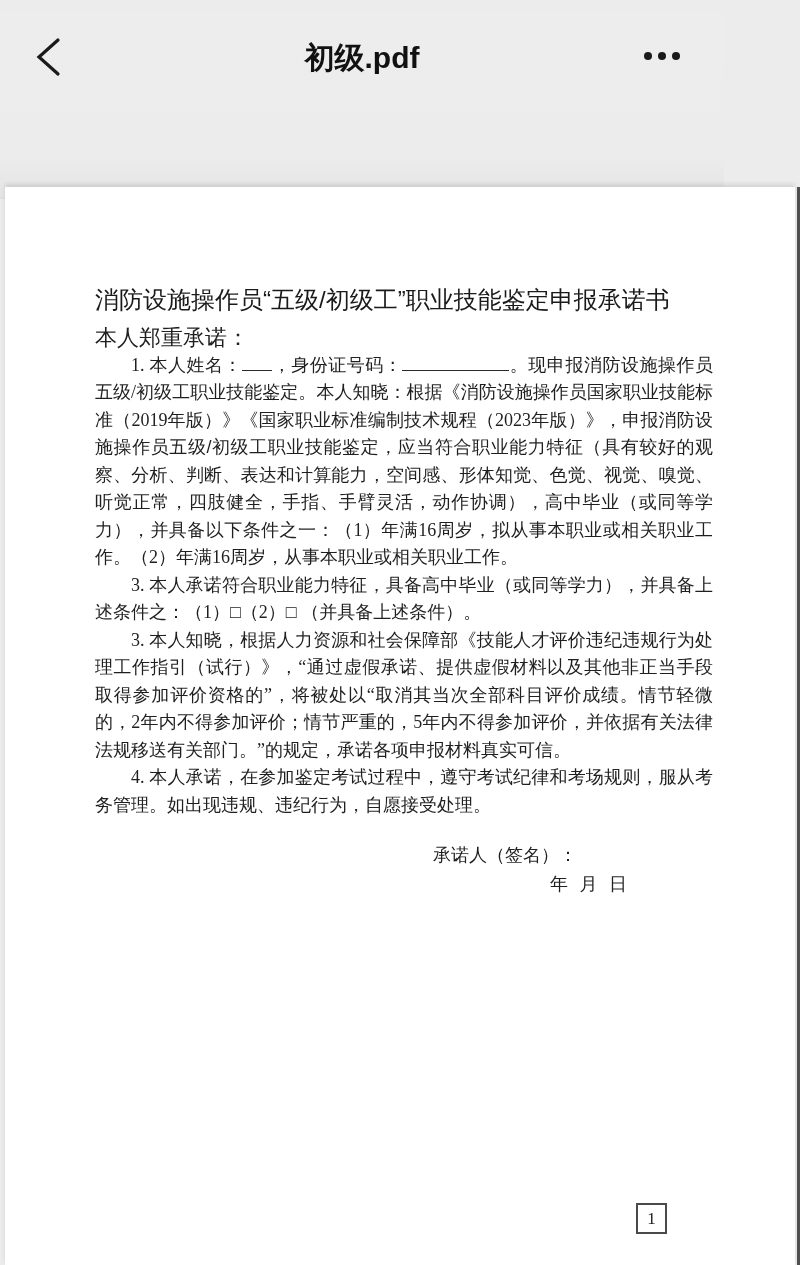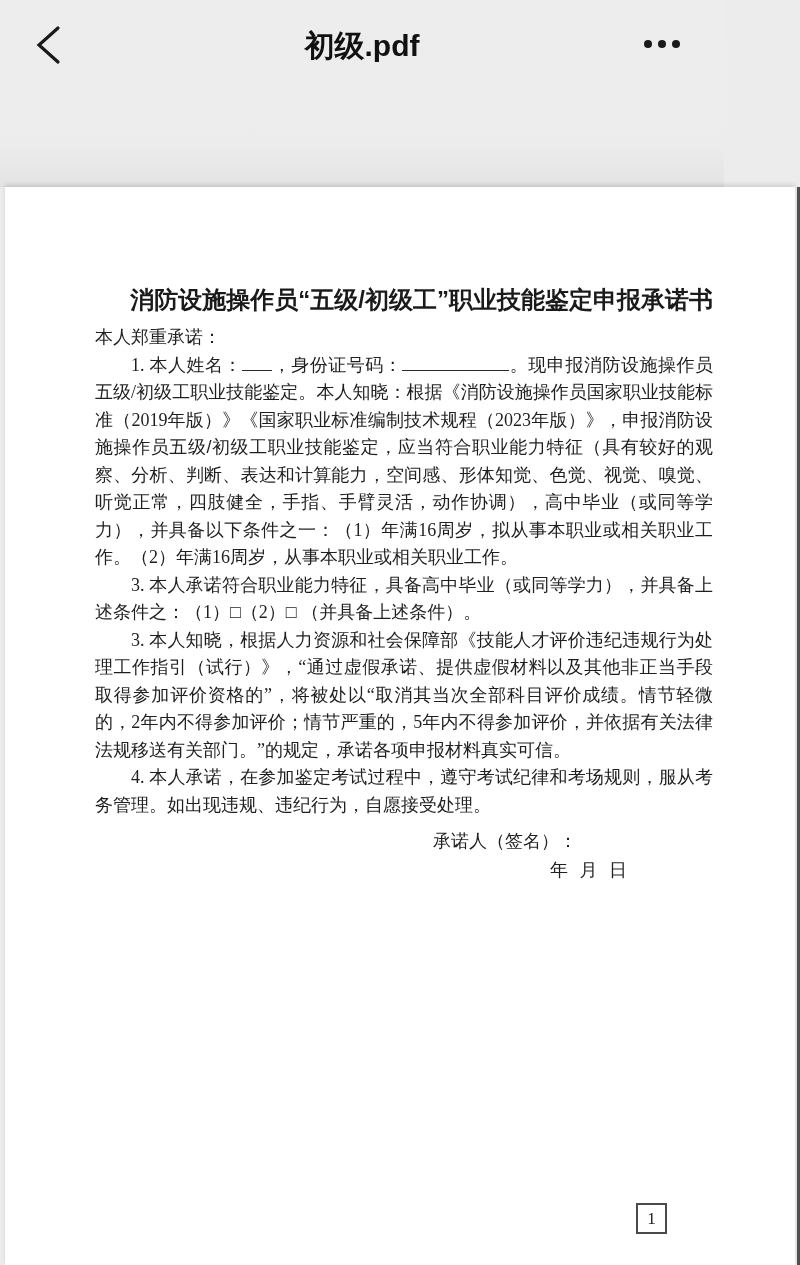--- a/index.html
+++ b/index.html
@@ -13,21 +13,21 @@
   .screen{
     position:relative;
     width:800px;height:1265px;
     background:var(--header-bg,#ececec);
     overflow:hidden;
     font-family:"Liberation Serif",serif;
     color:var(--text,#1f1f1f);
   }
   
   .topbar{
-    position:absolute;top:0;left:0;width:724px;height:187px;
+    position:absolute;top:12px;left:0;width:724px;height:187px;
     background:linear-gradient(to bottom,#ededed 0%,#ececec 78%,#e4e4e4 99%,#dcdcdc 100%);
   }
   .back-btn{
     position:absolute;left:26px;top:20px;width:44px;height:52px;
     display:flex;align-items:center;justify-content:center;
     background:none;border:none;cursor:pointer;
   }
   .titlebar-title{
     position:absolute;left:100px;right:100px;top:24px;height:44px;
     text-align:center;
@@ -50,48 +50,48 @@
   }
   .scrollbar{
     position:absolute;right:0;top:187px;width:3px;height:1078px;
     background:var(--scrollbar,#4f4f4f);
   }
   .doc{
     position:absolute;left:90px;top:0;width:618px;
   }
   .doc-title{
     margin-top:97px;
-    text-align:right;
+    text-align:left;
     font-family:"Liberation Sans",sans-serif;
-    font-weight:700;font-size:24px;line-height:32px;
+    font-weight:400;font-size:24px;line-height:32px;
     color:#1a1a1a;
     white-space:nowrap;
   }
   .doc-intro{
     margin-top:8px;
-    font-size:18px;line-height:27.5px;
+    font-size:22px;line-height:27.5px;
   }
   .para{
     font-size:18px;line-height:27.5px;
     text-align:justify;text-justify:inter-ideograph;
     text-indent:2em;
   }
   .para .b, .bold-run{
     font-family:"Liberation Sans",sans-serif;
     font-weight:400;
   }
   .blank{
     display:inline-block;height:0.95em;
     border-bottom:1.5px solid #2a2a2a;
     vertical-align:baseline;
   }
   .blank.short{width:30px;}
   .blank.long{width:107px;}
   .sig-line1{
-    margin-top:8px;padding-left:338px;
+    margin-top:22px;padding-left:338px;
     font-size:18px;line-height:29px;white-space:nowrap;
   }
   .sig-line2{
     padding-left:455px;
     font-size:18px;line-height:29px;white-space:nowrap;
     word-spacing:7px;
   }
   .pagenum-box{
     position:absolute;left:631px;top:1016px;
     width:31px;height:31px;

